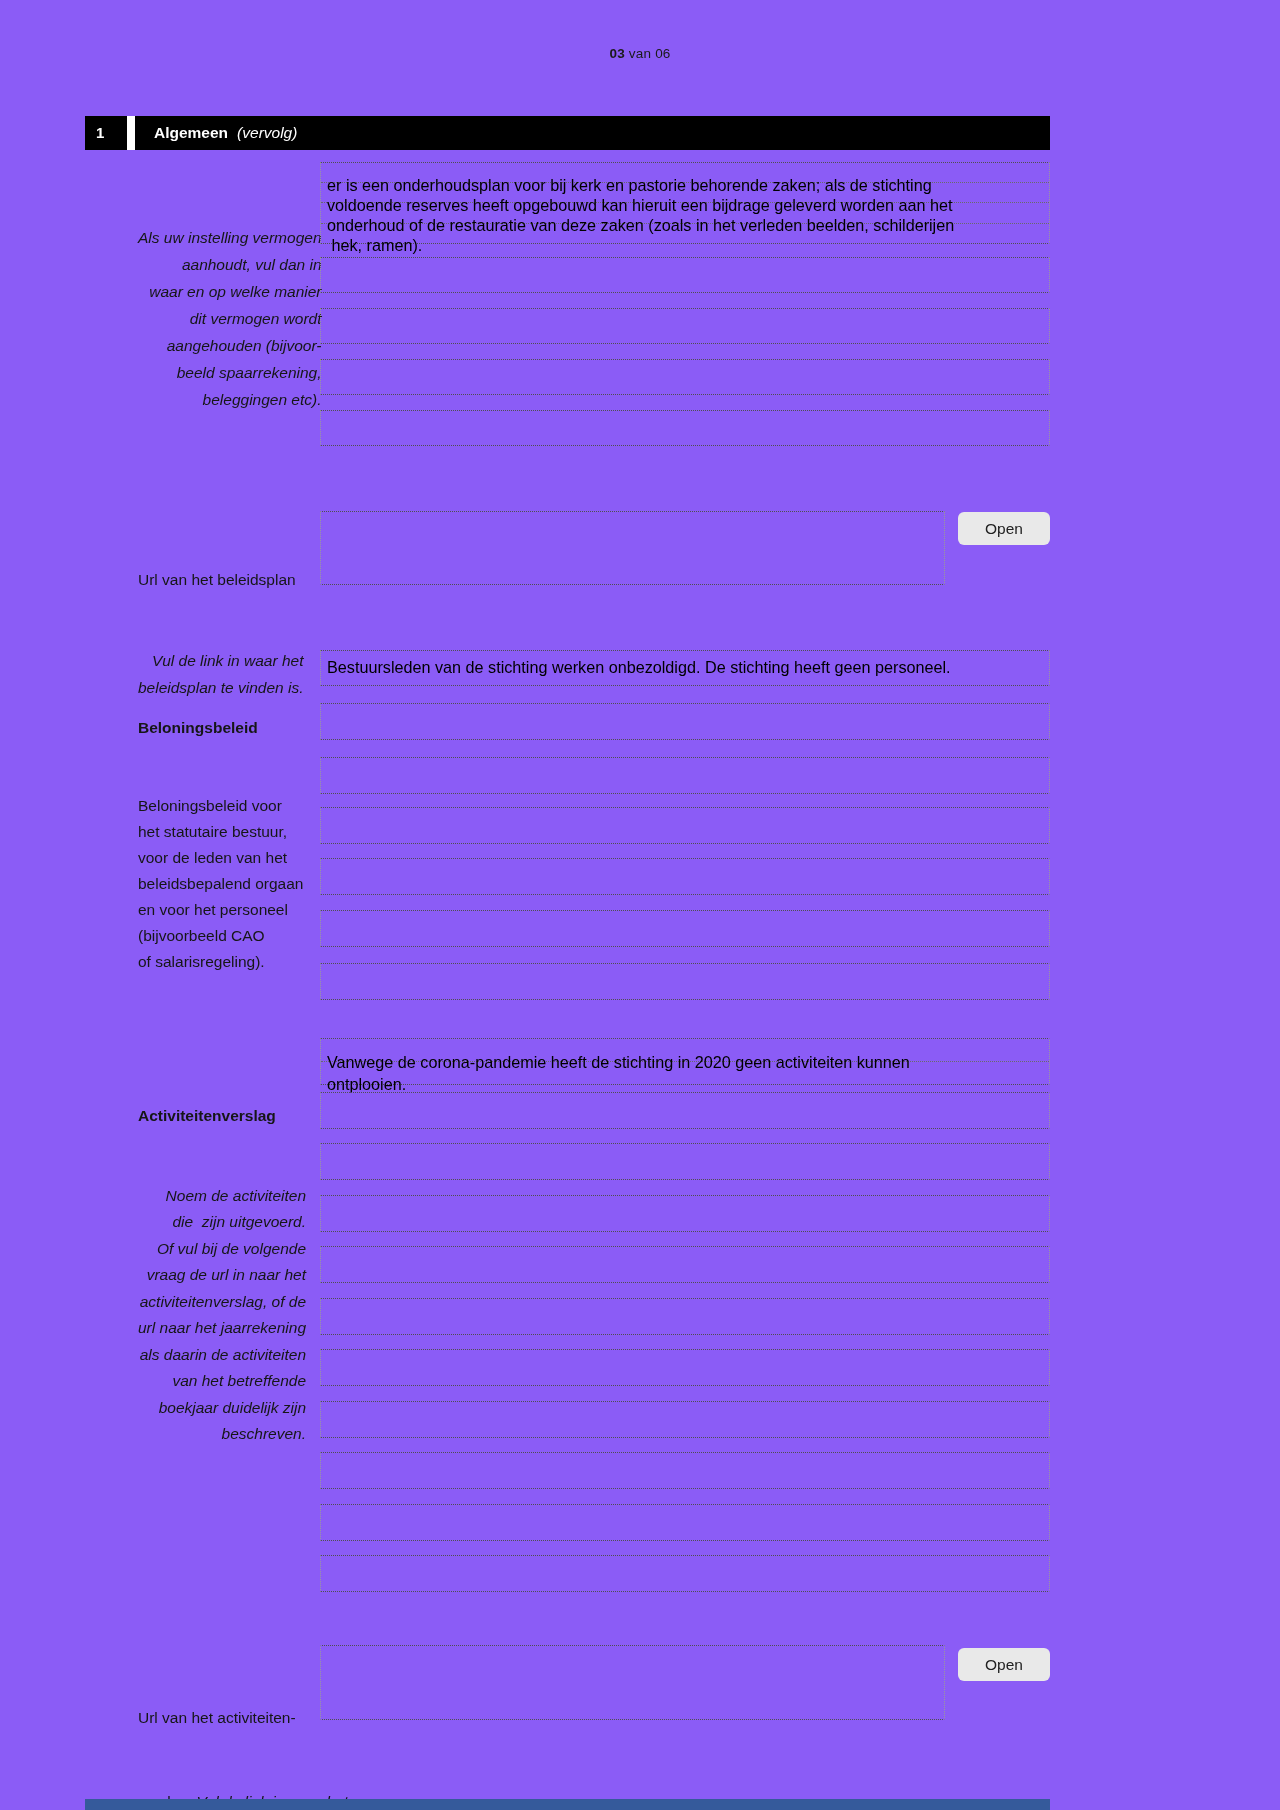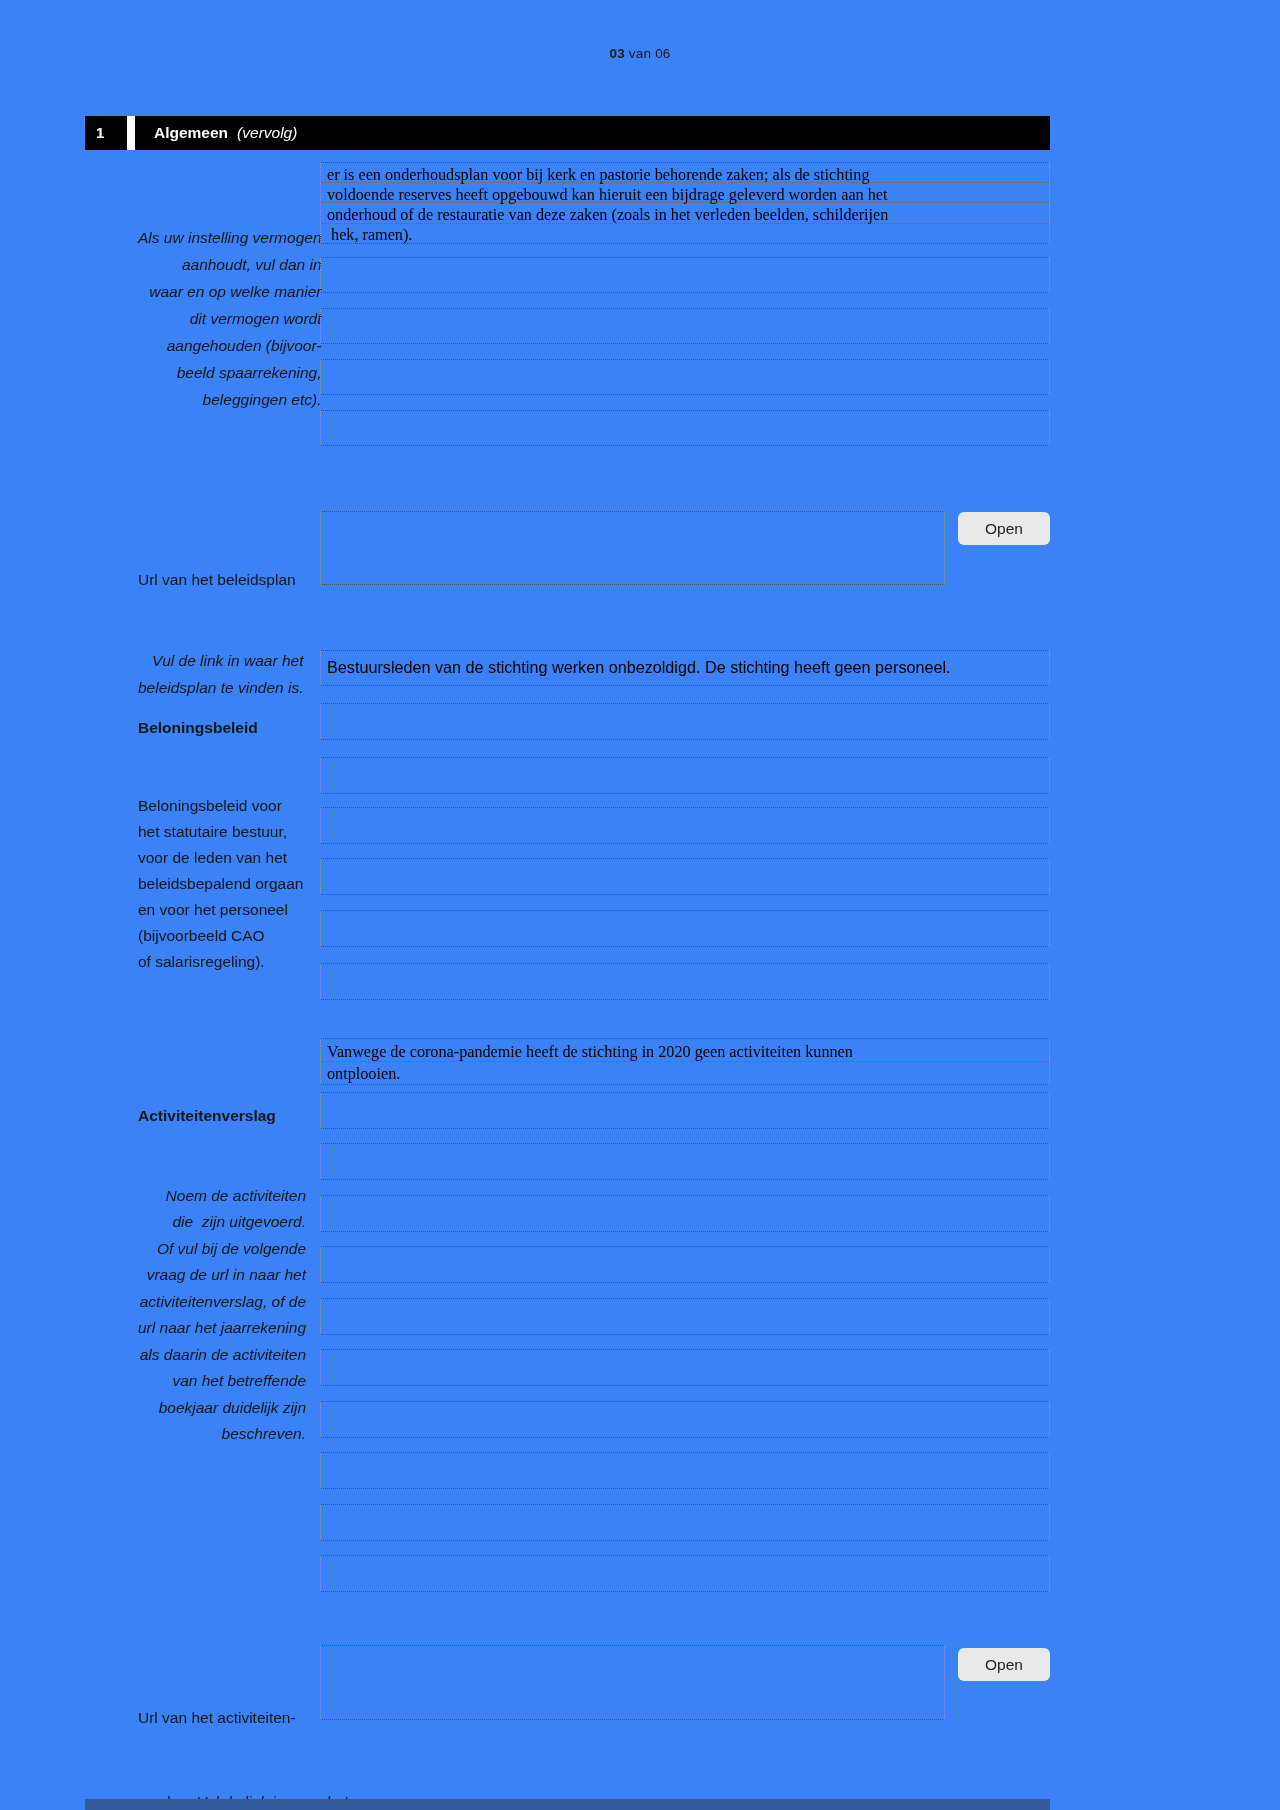--- a/index.html
+++ b/index.html
@@ -1,18 +1,18 @@
 <!DOCTYPE html>
 <html><head>
 <meta charset="utf-8">
 <style>
   * { margin:0; padding:0; box-sizing:border-box; }
   html,body { background:#ffffff; }
   body { font-family:"Liberation Sans", sans-serif; }
-  .page { position:relative; width:1280px; height:1810px; background:#3b82f6; overflow:hidden; }
+  .page { position:relative; width:1280px; height:1810px; background:#8b5cf6; overflow:hidden; }
 
   
   .page-num { position:absolute; top:46px; left:0; width:1280px; text-align:center;
               font-size:13.5px; color:#1a1a1a; letter-spacing:.2px; }
   .page-num b { font-weight:700; margin-right:4px; }
 
   
   .header-bar { position:absolute; left:85px; top:116px; width:965px; height:34px; display:flex; }
   .header-num { width:42px; background:#000; color:#fff; font-size:15px; font-weight:700;
                 line-height:34px; padding-left:11px; }
@@ -27,22 +27,22 @@
   .label .bold-title { font-weight:700; }
   .lh26 { line-height:26px; }
   .lh265 { line-height:26.5px; }
   .lh28 { line-height:28px; }
 
   
   .field { position:absolute; background:transparent;
            border-top:1px dotted #4f4f4f; border-bottom:1px dotted #4f4f4f;
            border-left:1px dotted #9a9a9a; border-right:1px dotted #9a9a9a; }
   .rule { border-bottom:1px dotted #6a6a6a; }
-  .block-text { position:absolute; left:6px; top:2px; right:2px; white-space:pre;
-                font-size:16.2px; color:#000;font-family:Liberation Serif, serif; }
+  .block-text { position:absolute; left:6px; top:12px; right:2px; white-space:pre;
+                font-size:16.2px; color:#000; }
   .lines4 { line-height:20px; }
   .lines2 { line-height:22px; }
   .single-text { padding:7px 0 0 6px; font-size:16.2px; color:#000; white-space:pre; }
 
   
   .open-btn { position:absolute; width:92px; height:33px; background:#e9e9e9; color:#222;
               font-size:15.5px; text-align:center; line-height:33px; cursor:pointer;border-radius:6px; }
 
   
   .footer-bar { position:absolute; left:85px; top:1799px; width:965px; height:11px; background:#355a9b; }

